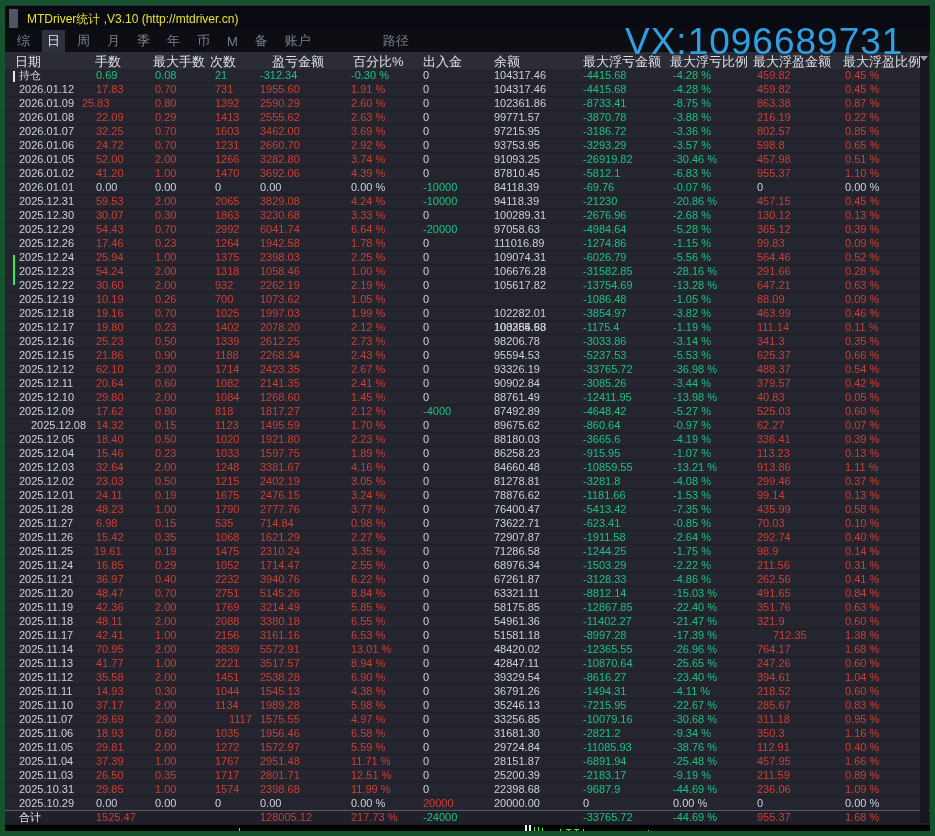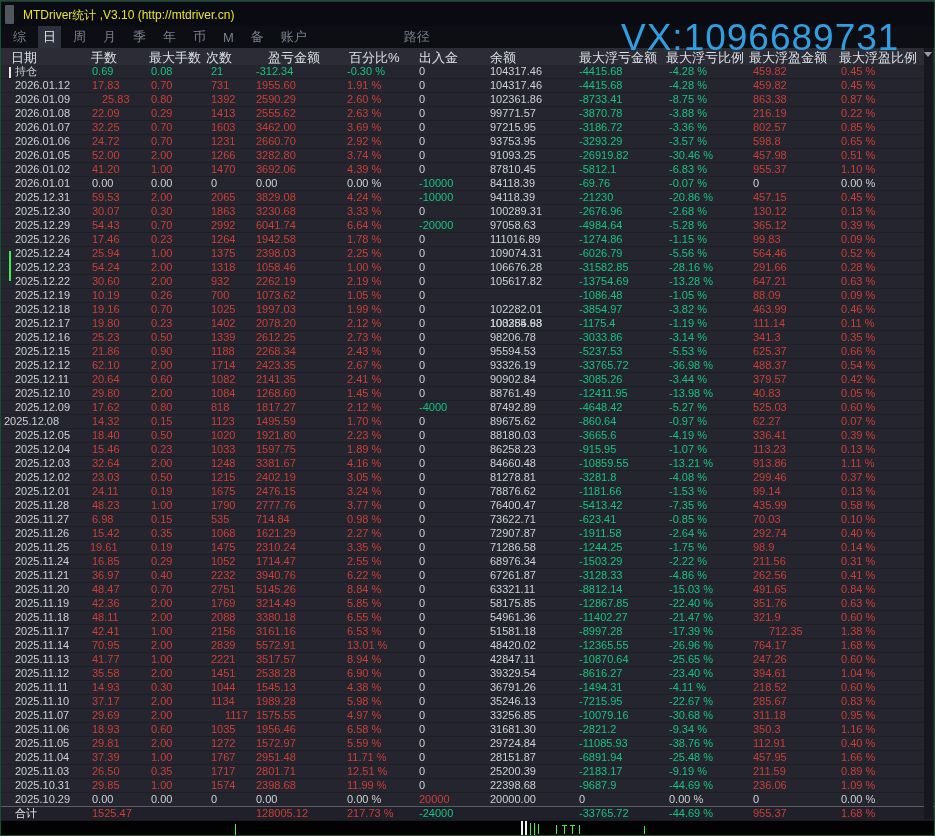--- a/index.html
+++ b/index.html
@@ -1,18 +1,18 @@
 <!DOCTYPE html>
 <html><head>
 <meta charset="utf-8">
 <style>
   html,body{margin:0;padding:0;background:#000;}
   .window{
     position:relative;width:935px;height:836px;overflow:hidden;
-    background:#0a0a10;border:1px solid #14532d;box-sizing:border-box;
+    background:#0a0a10;border:5px solid #14532d;box-sizing:border-box;
     font-family:"Liberation Sans","DejaVu Sans",sans-serif;
     padding-left:28px;
     -webkit-font-smoothing:antialiased;
   }
   
   .titlebar{position:absolute;left:0;top:0;width:100%;height:25px;background:#0a0a12;border-top:1px solid #2e2e38;}
   .app-icon{position:absolute;left:4px;top:3px;width:9px;height:19px;background:#8d939c;opacity:.55;border-radius:1px;}
   .title-text{position:absolute;left:22px;top:5px;font-size:12px;color:#e8e228;white-space:nowrap;}
   
   .menubar{position:absolute;left:0;top:25px;width:100%;height:22px;background:#0d0d14;display:flex;align-items:center;}
@@ -59,21 +59,21 @@
       <span class="menu-item">综</span>
       <span class="menu-item active">日</span>
       <span class="menu-item">周</span>
       <span class="menu-item">月</span>
       <span class="menu-item">季</span>
       <span class="menu-item">年</span>
       <span class="menu-item">币</span>
       <span class="menu-item">M</span>
       <span class="menu-item">备</span>
       <span class="menu-item">账户</span>
-      <span class="menu-item" style="margin-left: 87px; text-align: center;">路径</span>
+      <span class="menu-item" style="margin-left: 62px; text-align: center;">路径</span>
     </div>
 
   <div class="watermark">VX:1096689731</div>
 
   <div class="thead" id="thead">
       <span class="hcell" style="left: 10px;">日期</span>
       <span class="hcell" style="left: 90px;">手数</span>
       <span class="hcell" style="left: 148px;">最大手数</span>
       <span class="hcell" style="left: 205px;">次数</span>
       <span class="hcell" style="left: 267px;">盈亏金额</span>
@@ -110,21 +110,21 @@
         <span class="tcell c-red" style="left: 346px;">1.91 %</span>
         <span class="tcell c-white" style="left: 418px;">0</span>
         <span class="tcell c-white" style="left: 489px;">104317.46</span>
         <span class="tcell c-green" style="left: 578px;">-4415.68</span>
         <span class="tcell c-green" style="left: 668px;">-4.28 %</span>
         <span class="tcell c-red" style="left: 752px;">459.82</span>
         <span class="tcell c-red" style="left: 840px;">0.45 %</span>
       </div>
       <div class="trow">
         <span class="tcell c-white" style="left: 14px;">2026.01.09</span>
-        <span class="tcell c-red" style="left: 101px;">25.83</span>
+        <span class="tcell c-red" style="left: 77px;">25.83</span>
         <span class="tcell c-red" style="left: 150px;">0.80</span>
         <span class="tcell c-red" style="left: 210px;">1392</span>
         <span class="tcell c-red" style="left: 255px;">2590.29</span>
         <span class="tcell c-red" style="left: 346px;">2.60 %</span>
         <span class="tcell c-white" style="left: 418px;">0</span>
         <span class="tcell c-white" style="left: 489px;">102361.86</span>
         <span class="tcell c-green" style="left: 578px;">-8733.41</span>
         <span class="tcell c-green" style="left: 668px;">-8.75 %</span>
         <span class="tcell c-red" style="left: 752px;">863.38</span>
         <span class="tcell c-red" style="left: 840px;">0.87 %</span>
@@ -431,21 +431,21 @@
         <span class="tcell c-red" style="left: 255px;">1817.27</span>
         <span class="tcell c-red" style="left: 346px;">2.12 %</span>
         <span class="tcell c-green" style="left: 418px;">-4000</span>
         <span class="tcell c-white" style="left: 489px;">87492.89</span>
         <span class="tcell c-green" style="left: 578px;">-4648.42</span>
         <span class="tcell c-green" style="left: 668px;">-5.27 %</span>
         <span class="tcell c-red" style="left: 752px;">525.03</span>
         <span class="tcell c-red" style="left: 840px;">0.60 %</span>
       </div>
       <div class="trow">
-        <span class="tcell c-white" style="left: 3px;">2025.12.08</span>
+        <span class="tcell c-white" style="left: 26px;">2025.12.08</span>
         <span class="tcell c-red" style="left: 91px;">14.32</span>
         <span class="tcell c-red" style="left: 150px;">0.15</span>
         <span class="tcell c-red" style="left: 210px;">1123</span>
         <span class="tcell c-red" style="left: 255px;">1495.59</span>
         <span class="tcell c-red" style="left: 346px;">1.70 %</span>
         <span class="tcell c-white" style="left: 418px;">0</span>
         <span class="tcell c-white" style="left: 489px;">89675.62</span>
         <span class="tcell c-green" style="left: 578px;">-860.64</span>
         <span class="tcell c-green" style="left: 668px;">-0.97 %</span>
         <span class="tcell c-red" style="left: 752px;">62.27</span>

